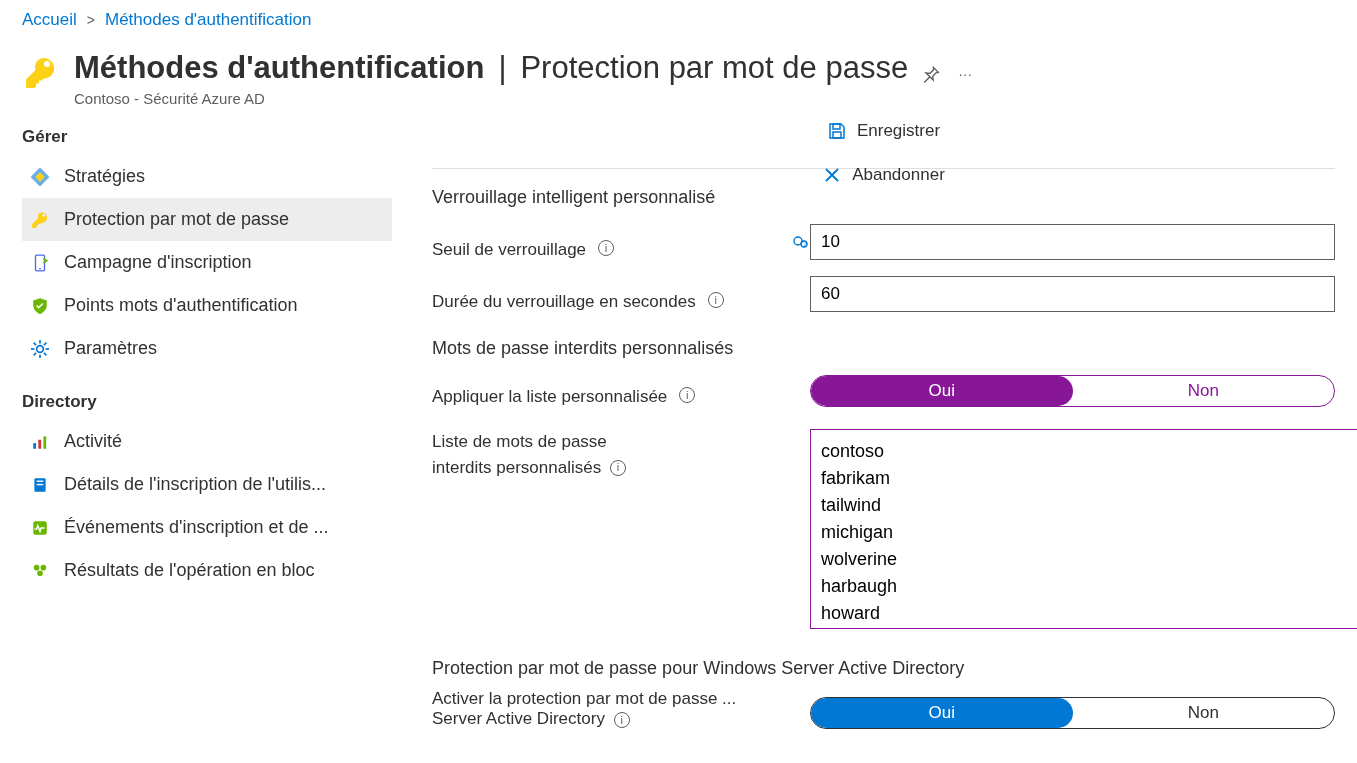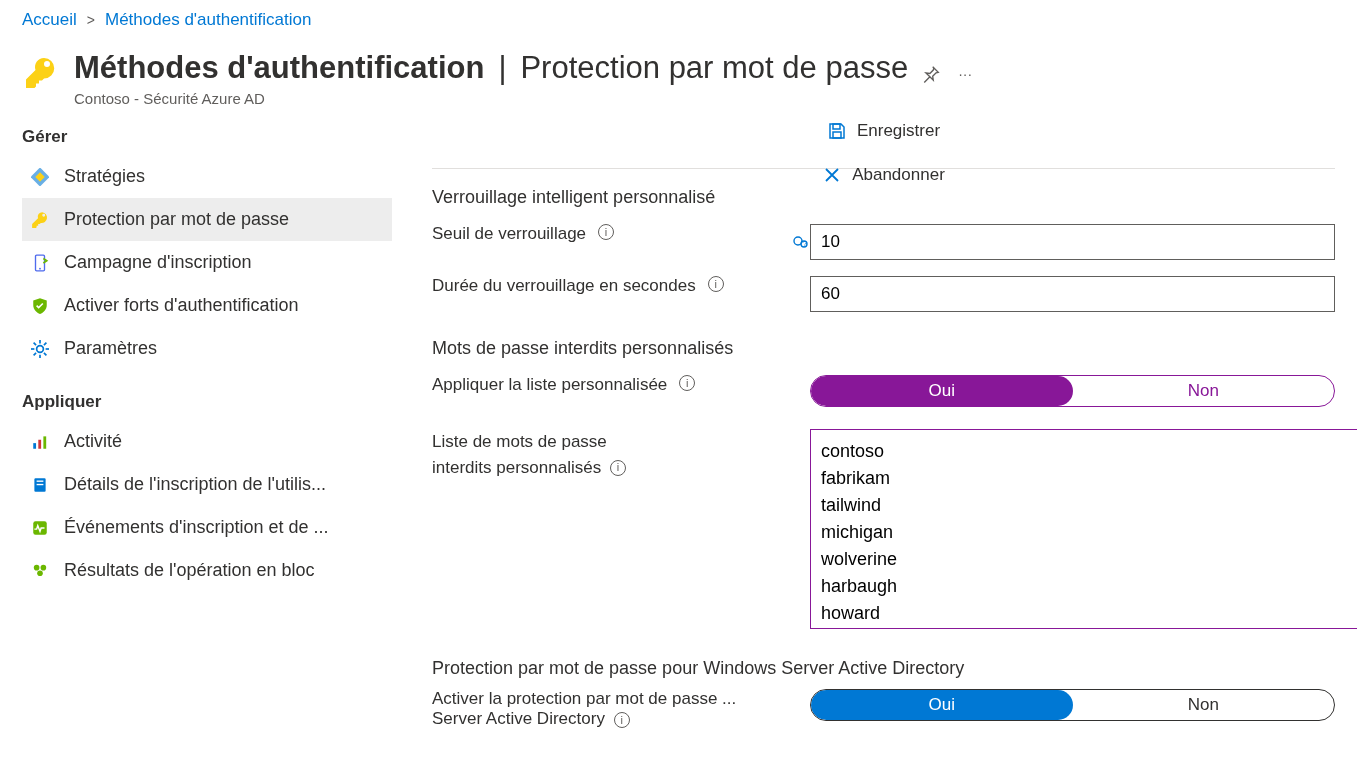--- a/index.html
+++ b/index.html
@@ -112,21 +112,21 @@
     .toolbar-sep {
       width: 1px; height: 26px; background: #e1dfdd;
     }
 
     .section-heading {
       font-size: 18px; color: #323130; margin-top: 18px; font-weight: 400;
     }
     .form-row {
       display: flex; align-items: flex-start; margin-top: 16px;
     }
-    .form-row.align-center { align-items: flex-start; }
+    .form-row.align-center { align-items: flex-end; }
     .form-label-col {
       width: 378px; flex: 0 0 378px;
       font-size: 17px; color: #323130;
       display: flex; align-items: flex-start; gap: 8px; flex-wrap: wrap;
     }
     .form-label-col .label-text { display: inline; }
     .info-icon {
       display: inline-flex; width: 16px; height: 16px;
       border: 1px solid #605e5c; border-radius: 50%;
       align-items: center; justify-content: center;
@@ -230,21 +230,21 @@
       <span class="label">Campagne d'inscription</span>
     </div>
 
     <div class="nav-item">
       <span class="icon">
         <svg viewBox="0 0 16 16" width="18" height="18">
             <path fill="#6bb700" d="M8 1l6 2v4c0 4-3 7-6 8-3-1-6-4-6-8V3l6-2z"></path>
             <path fill="#fff" d="M6.8 10.5L4.5 8.2l1-1 1.3 1.3 3.2-3.2 1 1z"></path>
           </svg>
       </span>
-      <span class="label">Activer forts d'authentification</span>
+      <span class="label">Points mots d'authentification</span>
     </div>
 
     <div class="nav-item">
       <span class="icon">
         <svg viewBox="0 0 16 16" width="18" height="18">
             <circle cx="8" cy="8" r="3" fill="none" stroke="#0078d4" stroke-width="1.5"></circle>
             <g stroke="#0078d4" stroke-width="1.5">
               <line x1="8" y1="0" x2="8" y2="3"></line>
               <line x1="8" y1="13" x2="8" y2="16"></line>
               <line x1="0" y1="8" x2="3" y2="8"></line>
@@ -252,21 +252,21 @@
               <line x1="2.3" y1="2.3" x2="4.5" y2="4.5"></line>
               <line x1="11.5" y1="11.5" x2="13.7" y2="13.7"></line>
               <line x1="2.3" y1="13.7" x2="4.5" y2="11.5"></line>
               <line x1="11.5" y1="4.5" x2="13.7" y2="2.3"></line>
             </g>
           </svg>
       </span>
       <span class="label">Paramètres</span>
     </div>
 
-    <div class="nav-section-title" style="margin-top:22px">Appliquer</div>
+    <div class="nav-section-title" style="margin-top:22px">Directory</div>
 
     <div class="nav-item">
       <span class="icon">
         <svg viewBox="0 0 16 16" width="18" height="18">
             <rect x="2" y="9" width="2.5" height="5" fill="#0078d4"></rect>
             <rect x="6.5" y="6" width="2.5" height="8" fill="#d13438"></rect>
             <rect x="11" y="3" width="2.5" height="11" fill="#6bb700"></rect>
           </svg>
       </span>
       <span class="label">Activité</span>

